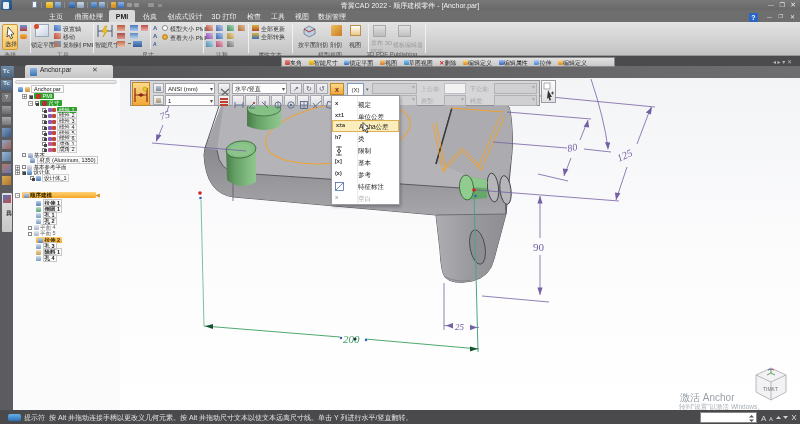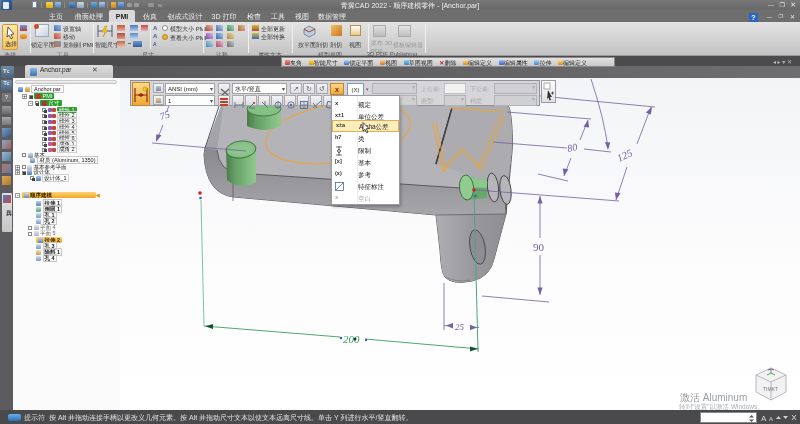--- a/index.html
+++ b/index.html
@@ -515,14 +515,14 @@
   </div>
   <svg class="abs" style="left:761px;top:3px" width="38" height="9">
     <text x="0" y="7.5" font-size="8" fill="#d8d8d8" font-family="Liberation Sans, sans-serif">A</text>
     <text x="8" y="7.5" font-size="6" fill="#d8d8d8" font-family="Liberation Sans, sans-serif">A</text>
     <path d="M15,6 l2.5,-3 2.5,3 z" fill="#d0d0d0"></path>
     <path d="M22,3 l2.5,3 2.5,-3 z" fill="#d0d0d0"></path>
     <path d="M31,2 l4,5 m0,-5 l-4,5" stroke="#d0d0d0" stroke-width="1"></path>
   </svg>
 </div>
 
-<div class="abs" style="left:680px;top:391px;color:#9aa0a6;font-size:10px">激活 Aluminum</div>
+<div class="abs" style="left:680px;top:391px;color:#9aa0a6;font-size:10px">激活 Anchor</div>
 <div class="abs" style="left:679px;top:403px;color:#a8aeb4;font-size:6.5px">转到"设置"以激活 Windows。</div>
 
 </body></html>

